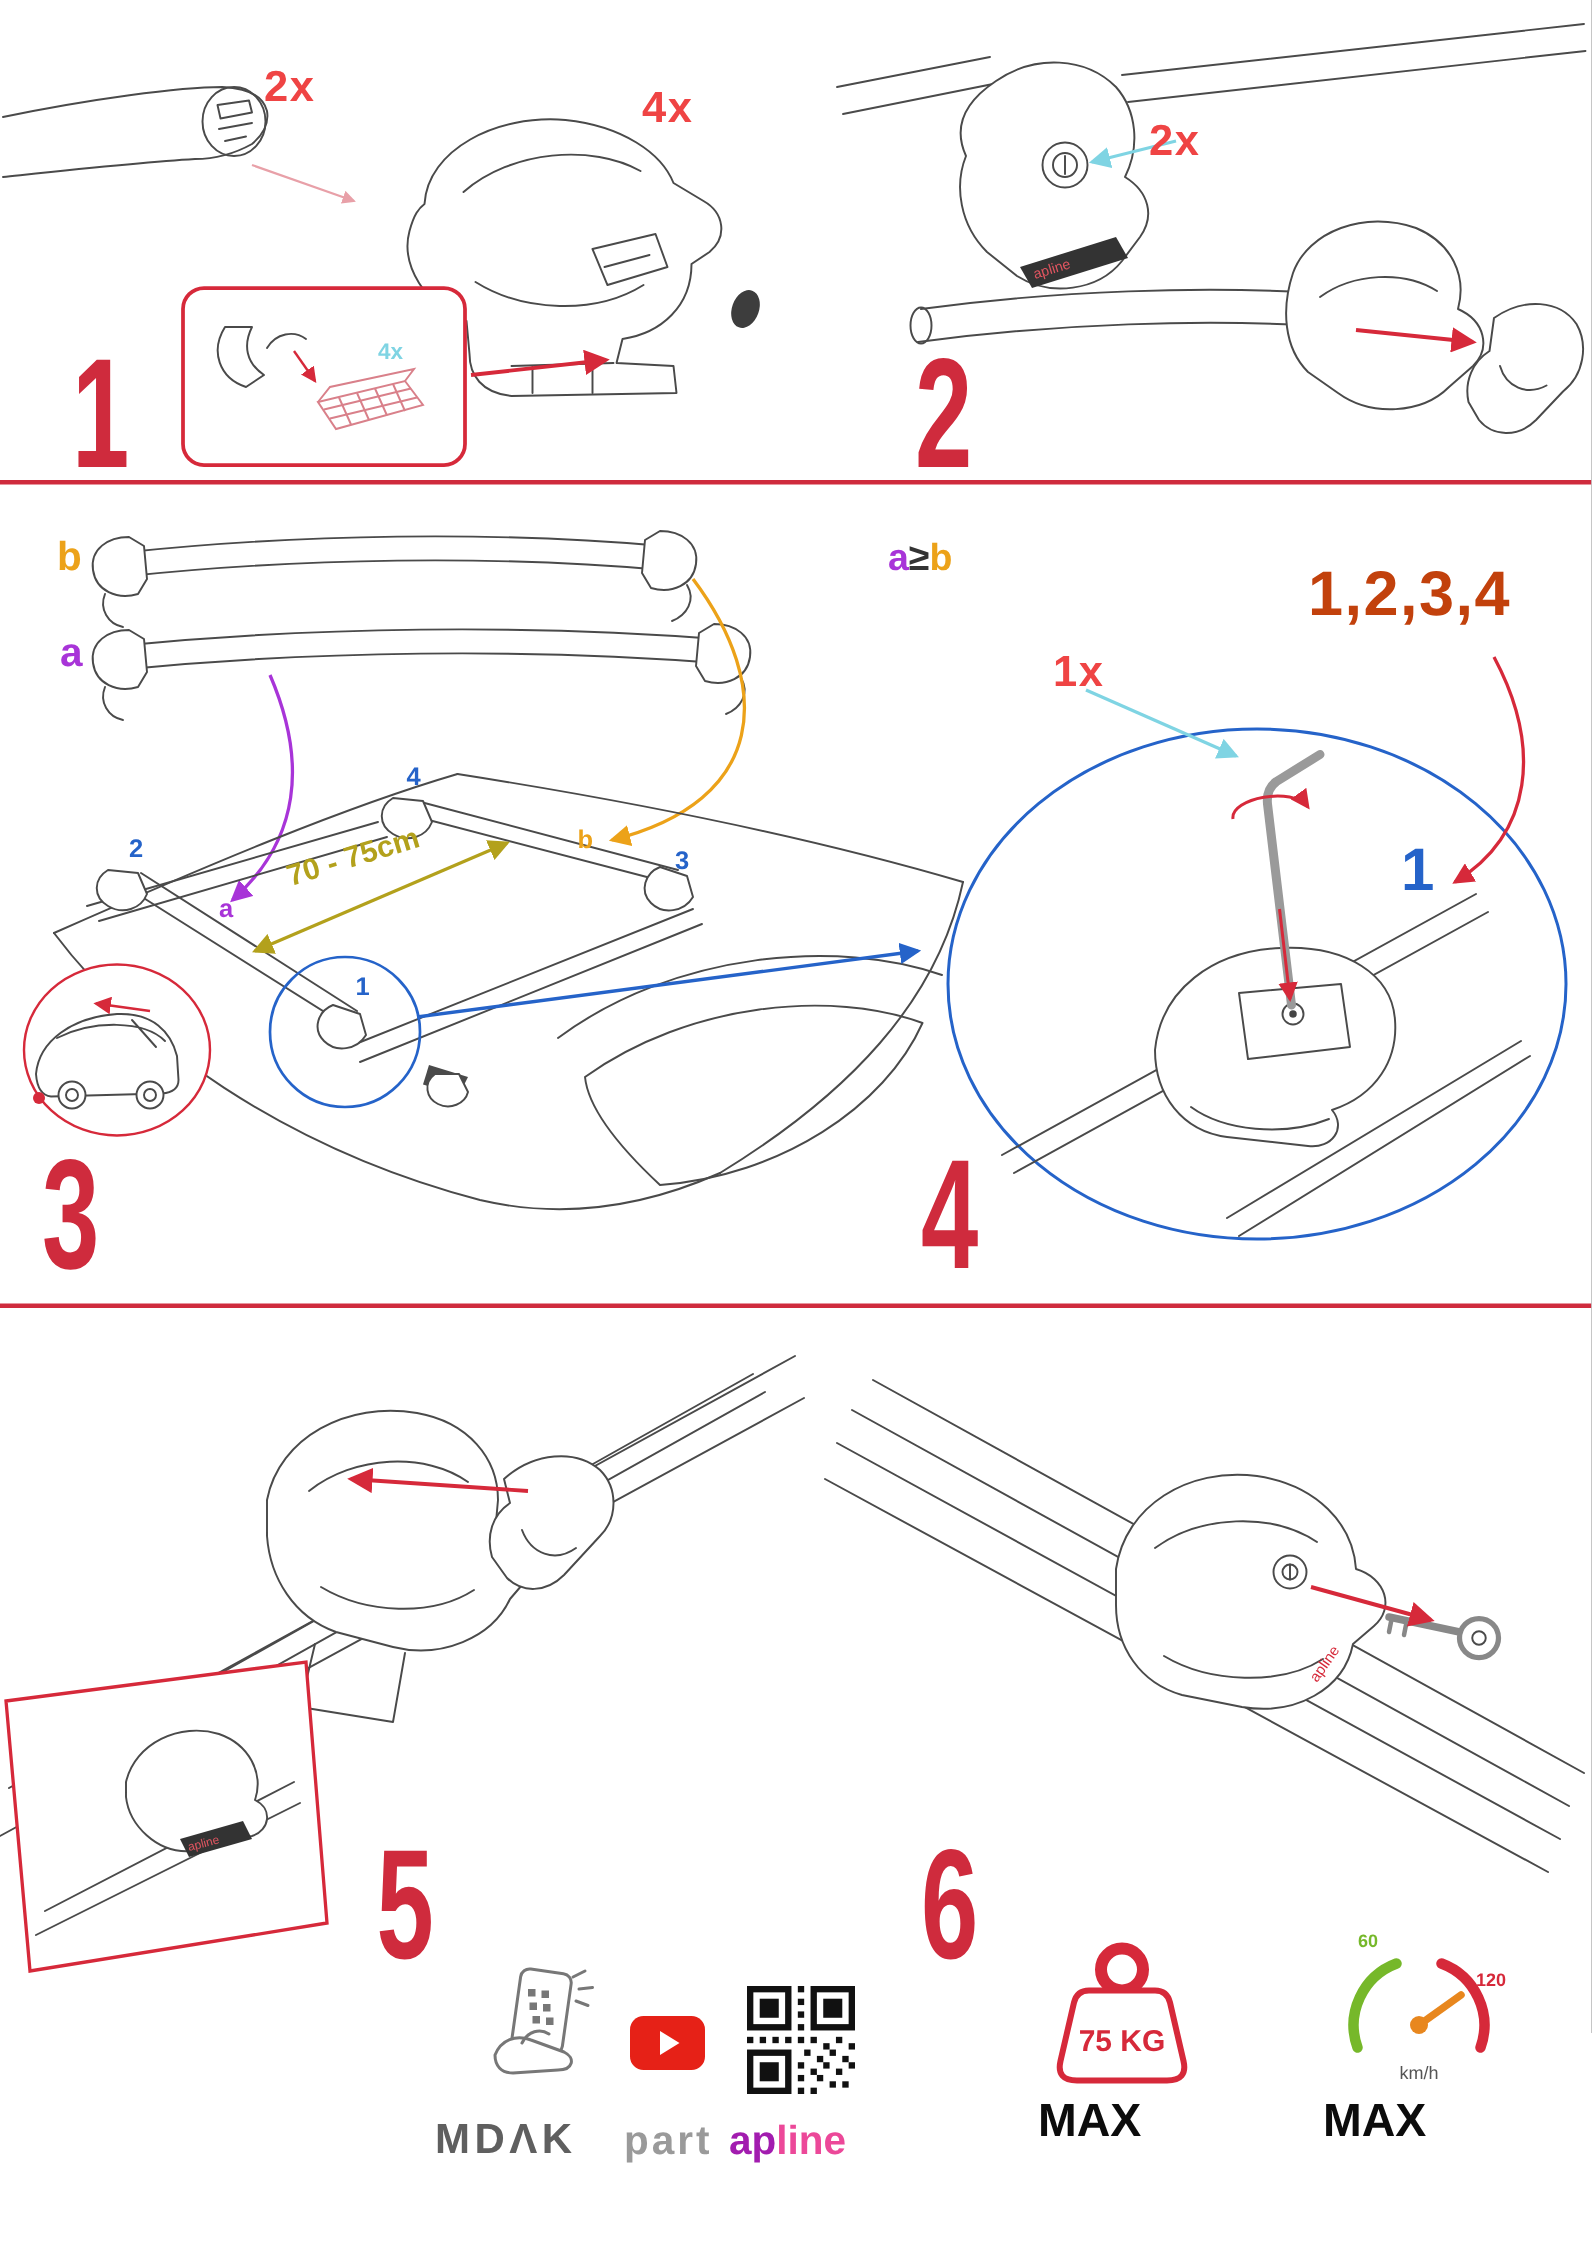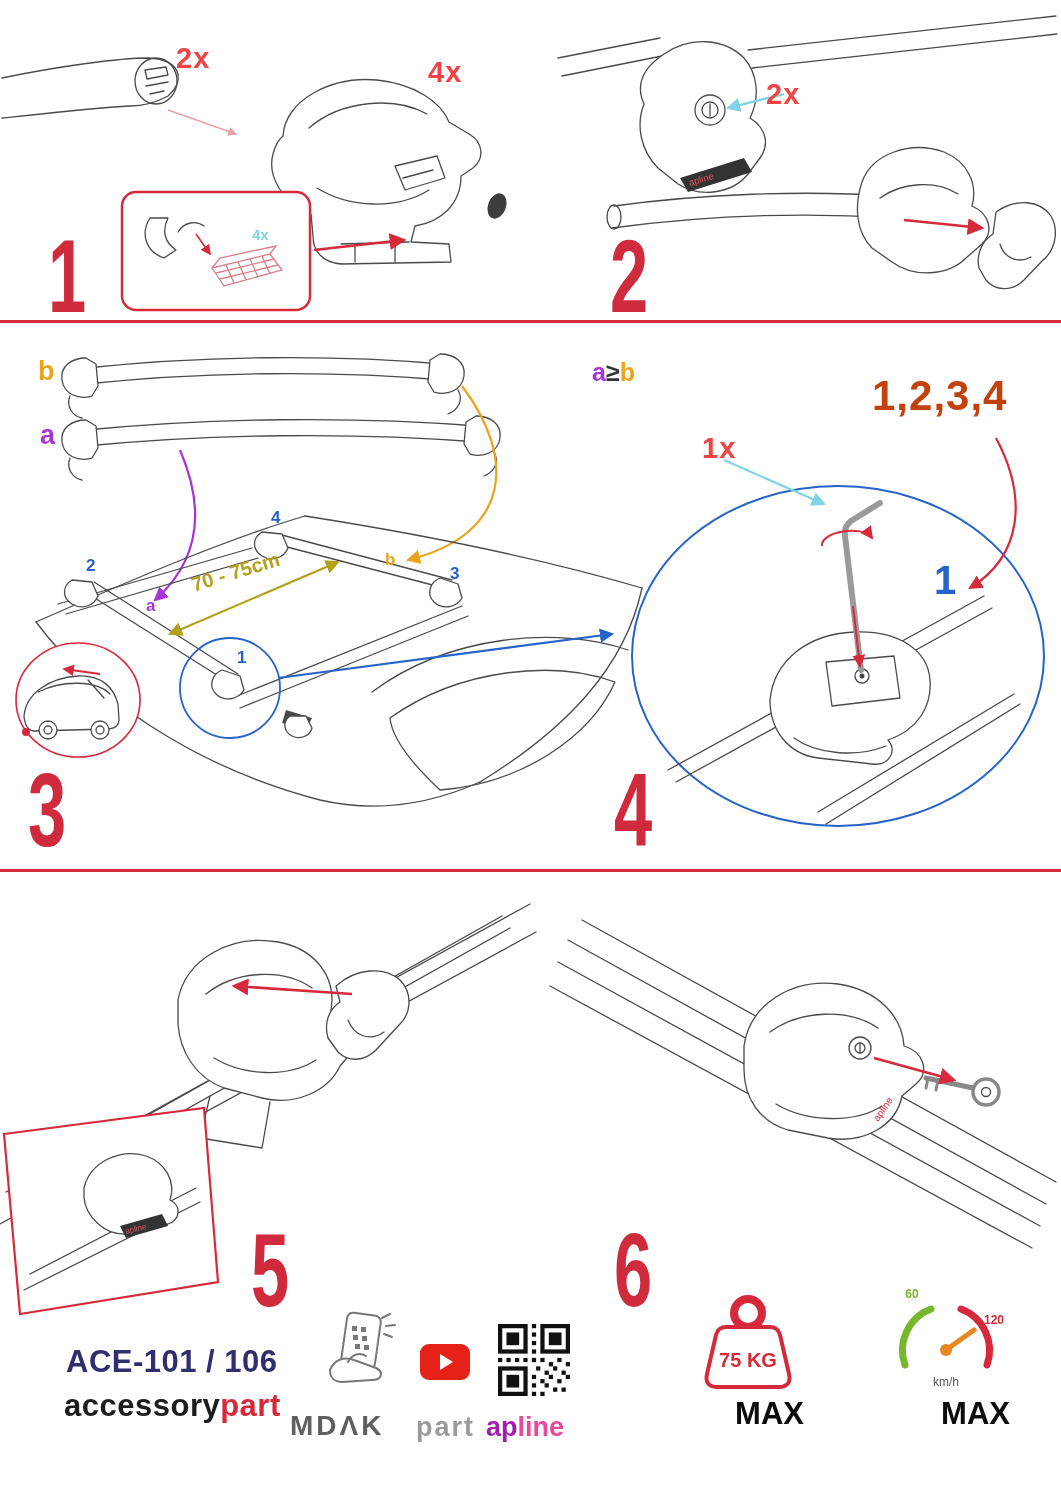--- a/index.html
+++ b/index.html
@@ -18,21 +18,21 @@
   .cond .op{color:#333}
   .ref{color:#c2410c;font-size:42px;font-weight:700;letter-spacing:1px}
   .sub1{color:#2563c9;font-size:40px;font-weight:700}
   .model{color:#2f2f70;font-size:31px;font-weight:700;letter-spacing:.5px}
   .brand{font-size:31px;font-weight:700;letter-spacing:.5px}
   .brand .p1{color:#1d1d1d}.brand .p2{color:#d6293a}
   .mdak{color:#5f5f5f;font-size:28px;font-weight:700;letter-spacing:3px}
   .ipqi{color:#9a9a9a;font-size:27px;font-weight:600;letter-spacing:2px}
   .apline{font-size:27px;font-weight:700}
   .apline .g{color:#a21caf}.apline .r{color:#ec4899}
-  .maxlbl{font-size:31px;font-weight:700;color:#0c0c0c;text-align:right}
+  .maxlbl{font-size:31px;font-weight:700;color:#0c0c0c;text-align:left}
   svg .ln{fill:none;stroke:#4a4a4a;stroke-width:1.3;stroke-linecap:round;stroke-linejoin:round}
   svg .fw{fill:#fff;stroke:#4a4a4a;stroke-width:1.3;stroke-linejoin:round}
 </style>
 </head>
 <body>
 
 <svg style="position:absolute;width:0;height:0" aria-hidden="true">
 <defs>
 <marker id="aR" viewBox="0 0 10 10" refX="8.5" refY="5" markerWidth="6.5" markerHeight="6.5" orient="auto-start-reverse">
         <path d="M0,0L10,5L0,10z" fill="#d6293a"></path>
@@ -244,22 +244,20 @@
         <line x1="425" y1="206" x2="378" y2="196" stroke="#888" stroke-width="5" stroke-linecap="round"></line>
         <path d="M380,196 l-2,10 M390,198 l-2,10" stroke="#888" stroke-width="3" fill="none" stroke-linecap="round"></path>
         <circle cx="438" cy="210" r="13" fill="#fff" stroke="#888" stroke-width="3.5"></circle>
         <circle class="ln" cx="438" cy="210" r="4.5"></circle>
       </g>
       <line x1="326" y1="176" x2="406" y2="198" stroke="#d6293a" stroke-width="2.6" marker-end="url(#aR)"></line>
     </g>
   </svg>
   <div class="abs stepnum" style="left:614px;top:1218px">6</div>
 
-  <div class="abs model" style="left:66px;top:1344px">ACE-101 / 106</div>
-  <div class="abs brand" style="left:64px;top:1388px"><span class="p1">accessory</span><span class="p2">part</span></div>
 
   <svg class="abs" style="left:318px;top:1310px" width="84" height="76" viewBox="0 0 84 76">
     <g stroke="#777" fill="none" stroke-width="2" stroke-linecap="round">
       <rect x="26" y="4" width="34" height="54" rx="6" transform="rotate(8 43 31)" fill="#fff"></rect>
       <path d="M64,8 l8,-4 M68,16 l9,-1 M66,24 l8,3"></path>
       <path d="M12,60 C16,50 26,46 36,50 L58,58 C66,62 64,70 54,70 L24,72 C16,72 12,67 12,60 Z" fill="#fff"></path>
       <path d="M30,52 C34,44 42,42 48,46"></path>
     </g>
     <g fill="#777">
       <rect x="34" y="16" width="5" height="5"></rect>

